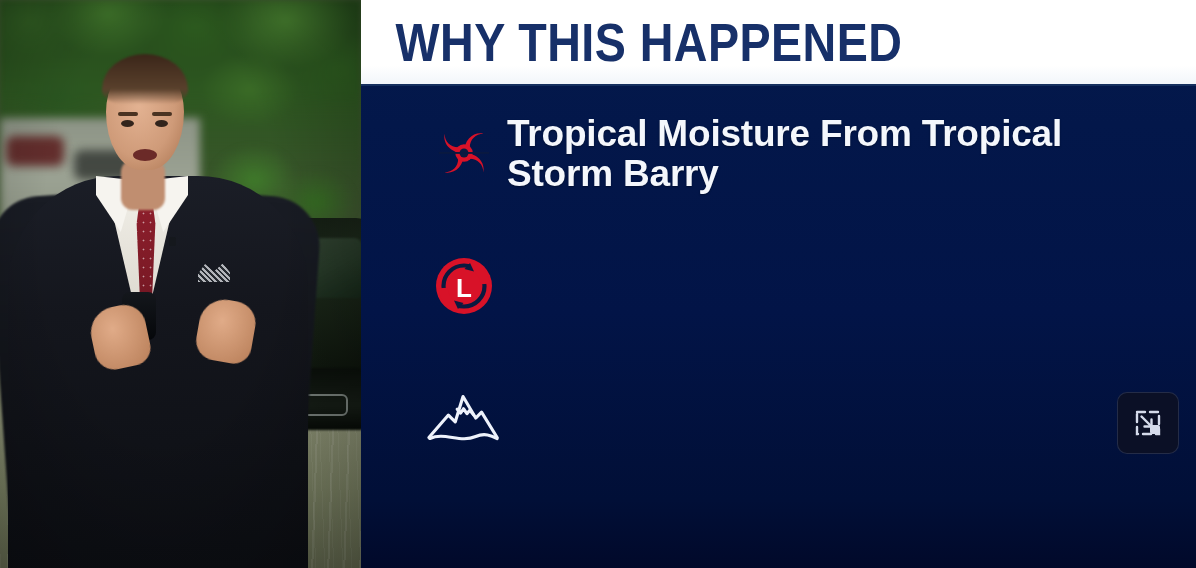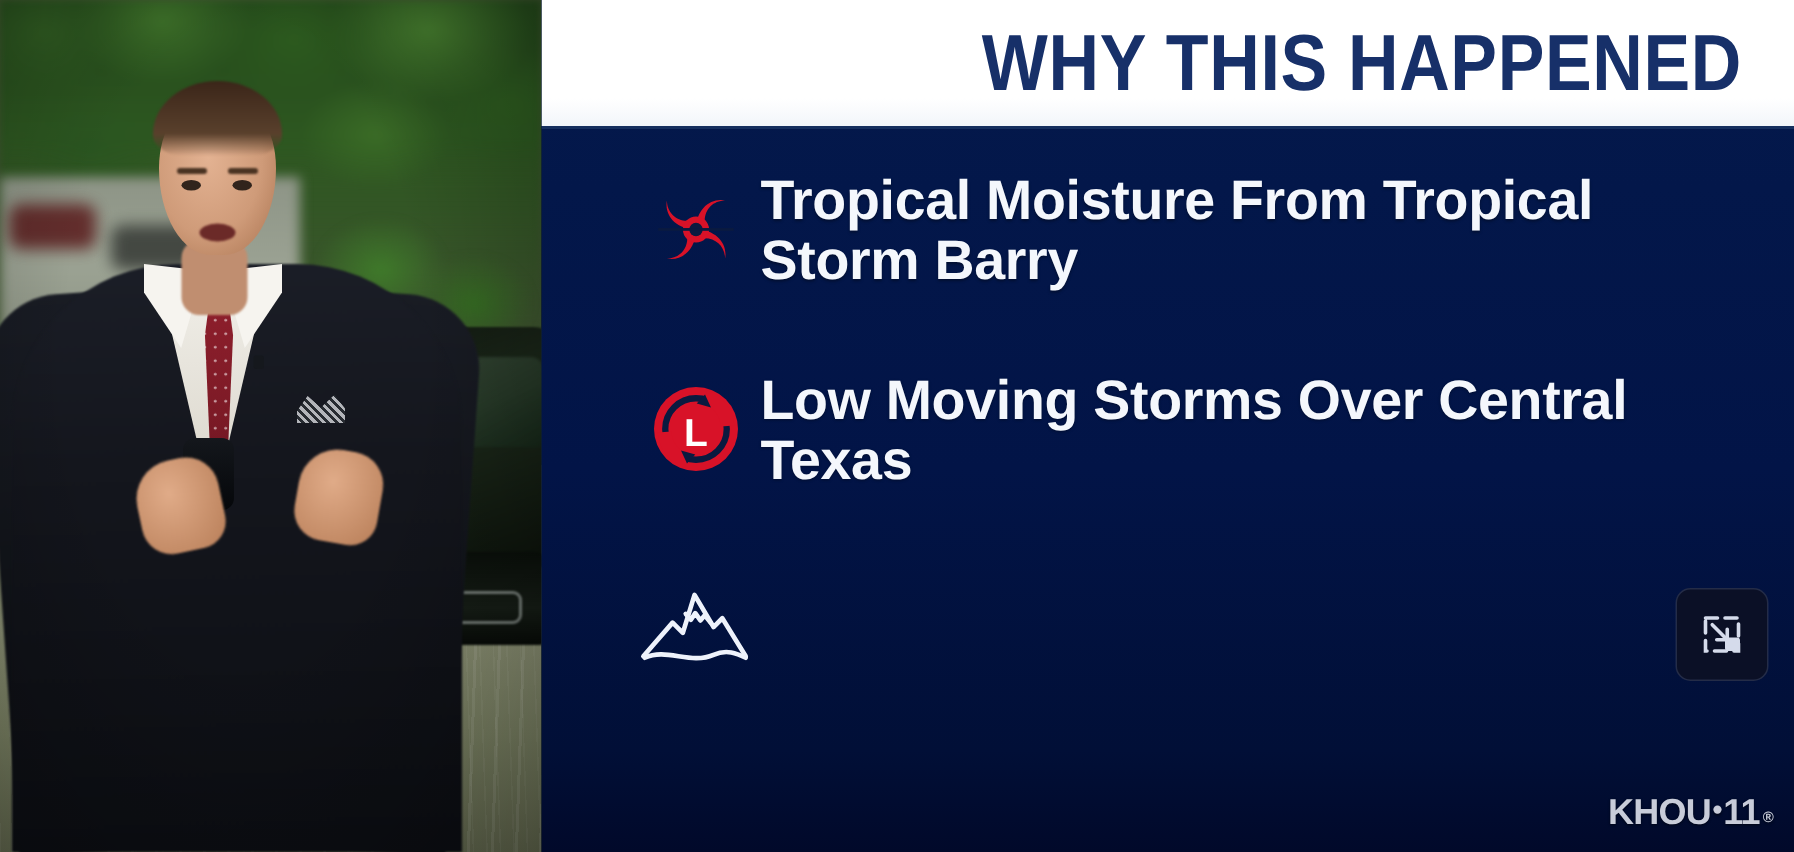--- a/index.html
+++ b/index.html
@@ -209,21 +209,21 @@
     left: 361px; top: 0;
     width: 835px; height: 568px;
     background: linear-gradient(180deg, #051a4c 0%, #03174a 22%, #021447 55%, #010f37 88%, #01092a 100%);
     overflow: hidden;
   }
 
   #title-bar {
     position: absolute;
     left: 0; top: 0; width: 835px; height: 86px;
     background: linear-gradient(180deg, #ffffff 0%, #ffffff 78%, #f2f6fa 100%);
-    display: flex; align-items: center; justify-content: flex-end;
+    display: flex; align-items: center; justify-content: flex-start;
     border-bottom: 2px solid #16305f;
   }
   #title-text {
     color: #173069;
     font-size: 53px;
     font-weight: bold;
     letter-spacing: 0.5px;
     transform: scaleX(0.88);
     transform-origin: center;
     white-space: nowrap;
@@ -358,21 +358,20 @@
           <svg width="64" height="64" viewBox="0 0 64 64" aria-hidden="true">
             <circle cx="32" cy="32" r="28" fill="#D81228"></circle>
             <circle cx="32" cy="32" r="20.5" fill="none" stroke="#0a1a40" stroke-width="4.2"></circle>
             <path d="M38 10.5 A22 22 0 0 1 53 30" fill="none" stroke="#D81228" stroke-width="9" stroke-linecap="butt"></path>
             <path d="M26 53.5 A22 22 0 0 1 11 34" fill="none" stroke="#D81228" stroke-width="9" stroke-linecap="butt"></path>
             <path d="M38 9 l-5.5 6 l9.5 2.6 z" fill="#0a1a40"></path>
             <path d="M26 55 l5.5 -6 l-9.5 -2.6 z" fill="#0a1a40"></path>
             <text x="32" y="43" text-anchor="middle" fill="#ffffff" font-family="Liberation Sans, sans-serif" font-size="26" font-weight="bold">L</text>
           </svg>
         </div>
-        <div class="bullet-text">Low Moving Storms Over Central Texas</div>
       </div>
 
       <div class="bullet">
         <div class="bullet-icon">
           <svg width="78" height="62" viewBox="0 0 80 62" aria-hidden="true">
             <g fill="none" stroke="#eef2fb" stroke-width="3.2" stroke-linecap="round" stroke-linejoin="round">
               <path d="M4 50 L24 27 L31 34 L39 8 L52 30 L58 24 L74 50"></path>
               <path d="M33 21 L36.5 25 L39.5 20.5 L43 25.5 L46 22 L50 27"></path>
               <path d="M5 51 C20 44 36 56 52 49 C61 45 68 48 74 51"></path>
             </g>
@@ -384,21 +383,15 @@
 
     <div id="pip-button">
       <svg width="34" height="34" viewBox="0 0 34 34" aria-hidden="true">
         <path d="M6 6 H28 V28 H6 Z" fill="none" stroke="#d5dbeb" stroke-width="2.4" stroke-linecap="round" stroke-dasharray="8 5"></path>
         <path d="M10.5 10.5 L20 20" stroke="#d5dbeb" stroke-width="2.4" stroke-linecap="round"></path>
         <path d="M20.5 20.5 L13.5 20.5 M20.5 20.5 L20.5 13.5" stroke="#d5dbeb" stroke-width="2.4" stroke-linecap="round"></path>
         <rect x="19" y="19" width="10" height="9" rx="2" fill="#d5dbeb"></rect>
       </svg>
     </div>
 
-    <div id="station-logo">
-      <span>KHOU</span>
-      <span class="dot">•</span>
-      <span>11</span>
-      <span class="reg">®</span>
-    </div>
 
   </div>
 </div>
 
 </body></html>

